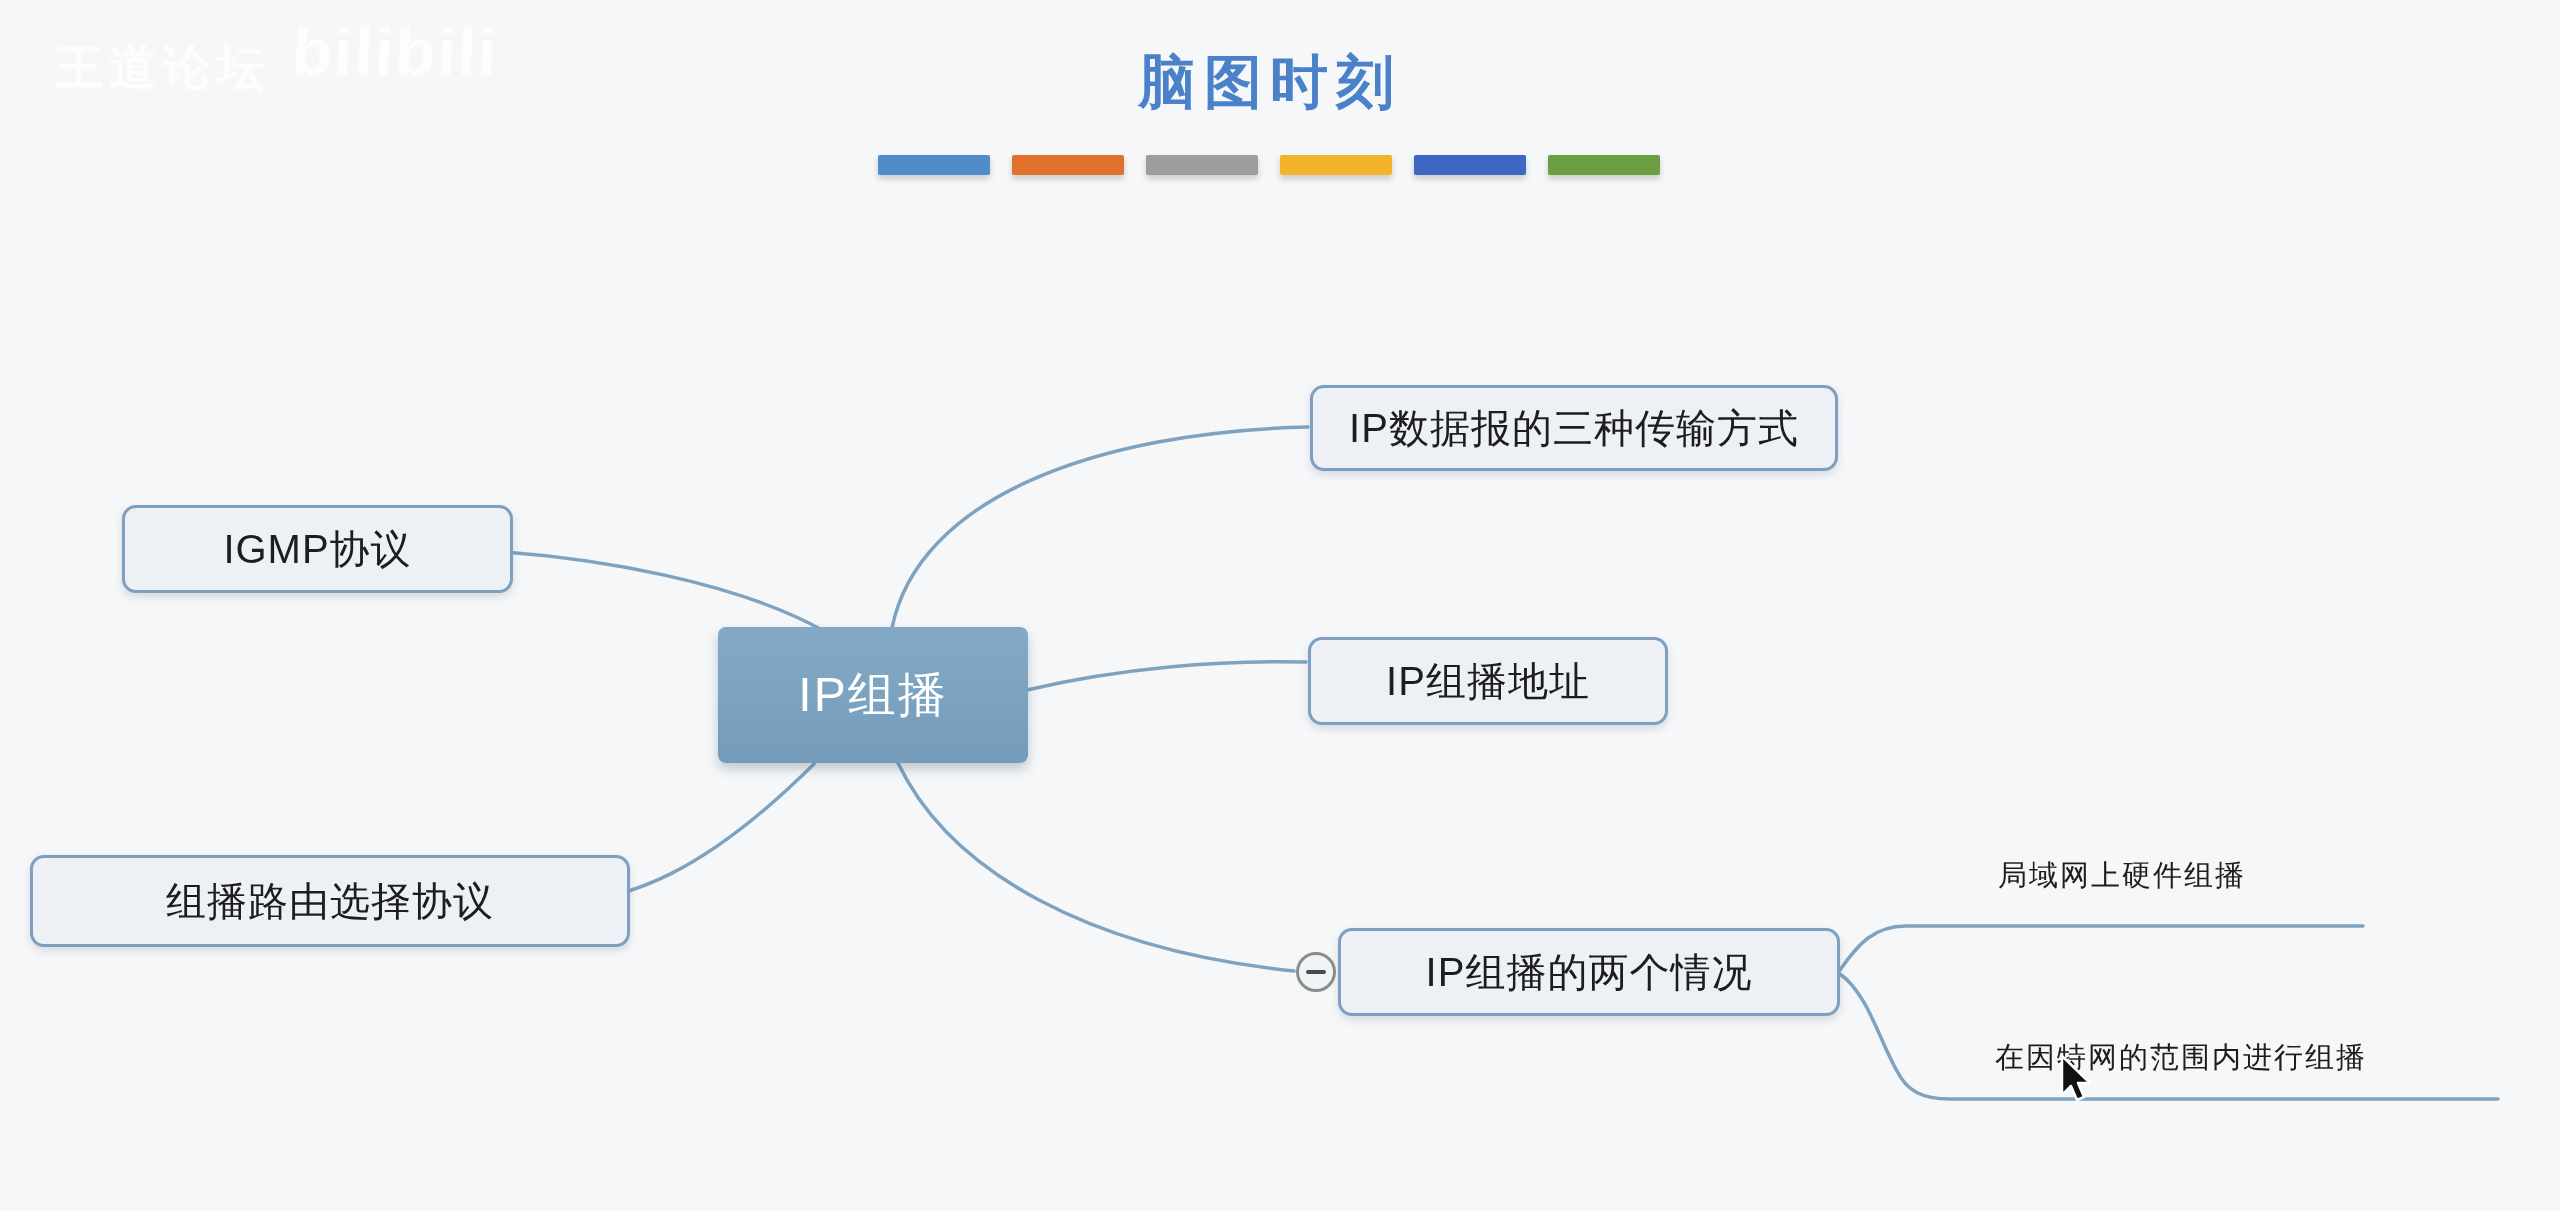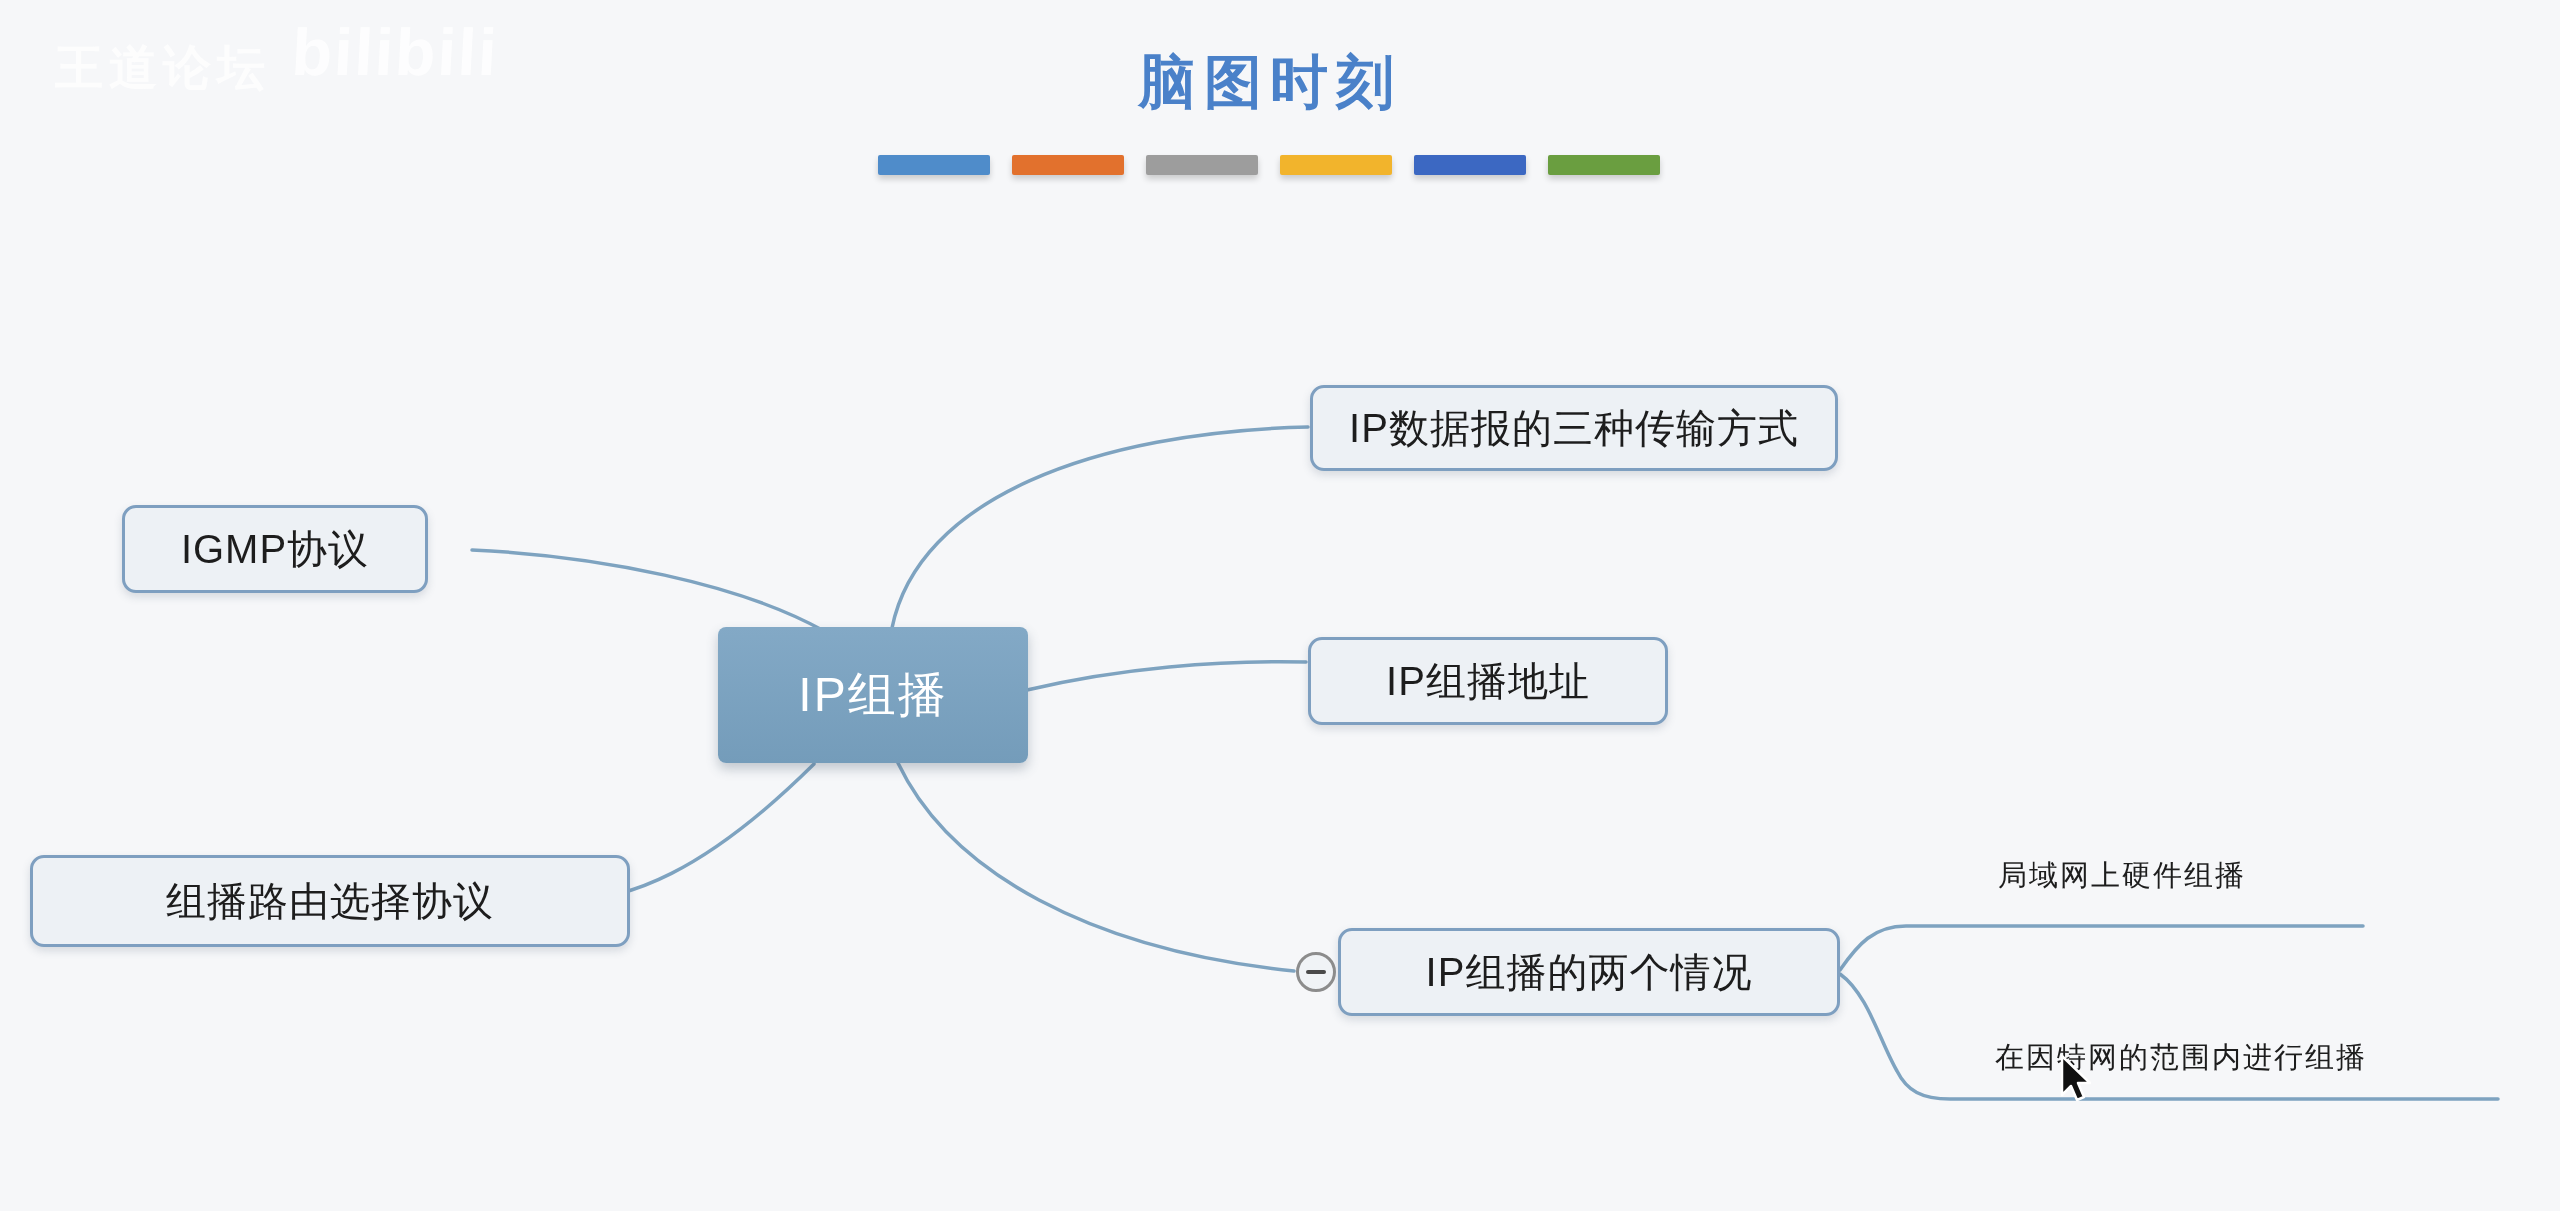--- a/index.html
+++ b/index.html
@@ -75,21 +75,21 @@
     <path class="link" d="M 538 898 C 625 913 715 862 814 764"></path>
     <path class="link" d="M 898 763 C 950 872 1090 950 1294 971"></path>
     <path class="link" d="M 892 628 C 918 498 1095 432 1308 427"></path>
     <path class="link" d="M 1027 690 C 1120 668 1220 660 1306 662"></path>
     <path class="link" d="M 1840 970 C 1858 944 1874 926 1906 926 L 2363 926"></path>
     <path class="link" d="M 1840 974 C 1868 994 1880 1042 1897 1071 C 1907 1091 1922 1099 1950 1099 L 2498 1099"></path>
   </svg>
 
   <div class="node root" style="left:718px;top:627px;width:310px;height:136px;">IP组播</div>
 
-  <div class="node child" style="left:122px;top:505px;width:306px;height:88px;">IGMP协议</div>
+  <div class="node child" style="left:122px;top:505px;width:391px;height:88px;">IGMP协议</div>
 
   <div class="node child" style="left:30px;top:855px;width:600px;height:92px;">组播路由选择协议</div>
 
   <div class="node child" style="left:1310px;top:385px;width:528px;height:86px;">IP数据报的三种传输方式</div>
 
   <div class="node child" style="left:1308px;top:637px;width:360px;height:88px;">IP组播地址</div>
 
   <div class="node child" style="left:1338px;top:928px;width:502px;height:88px;">IP组播的两个情况</div>
 
   <div class="minus">

